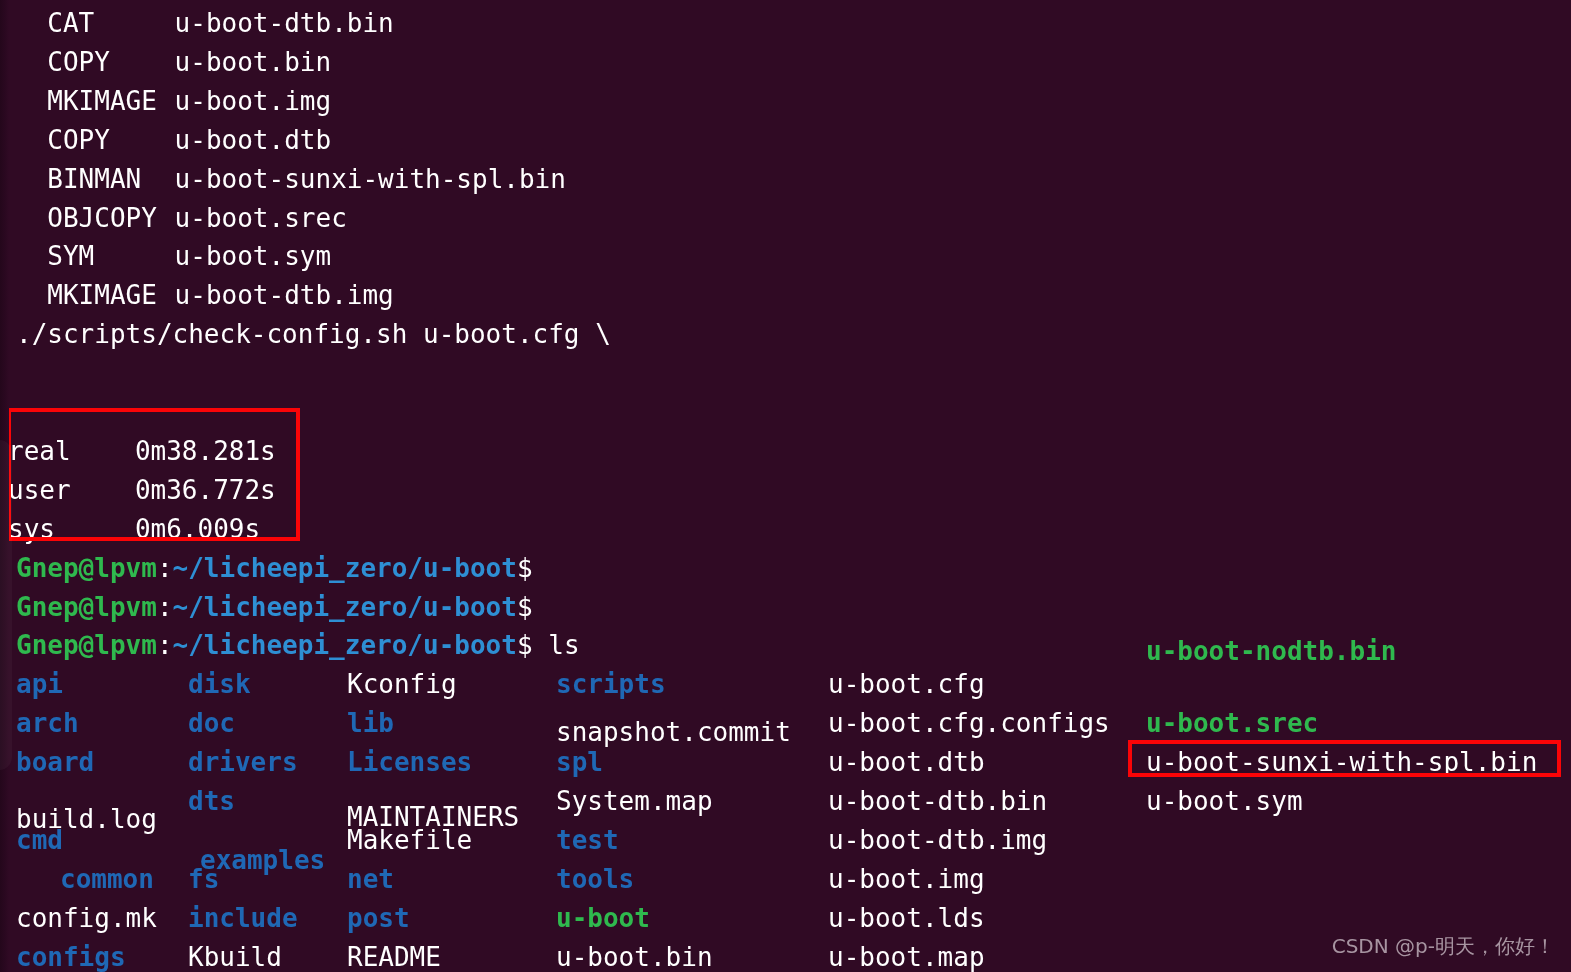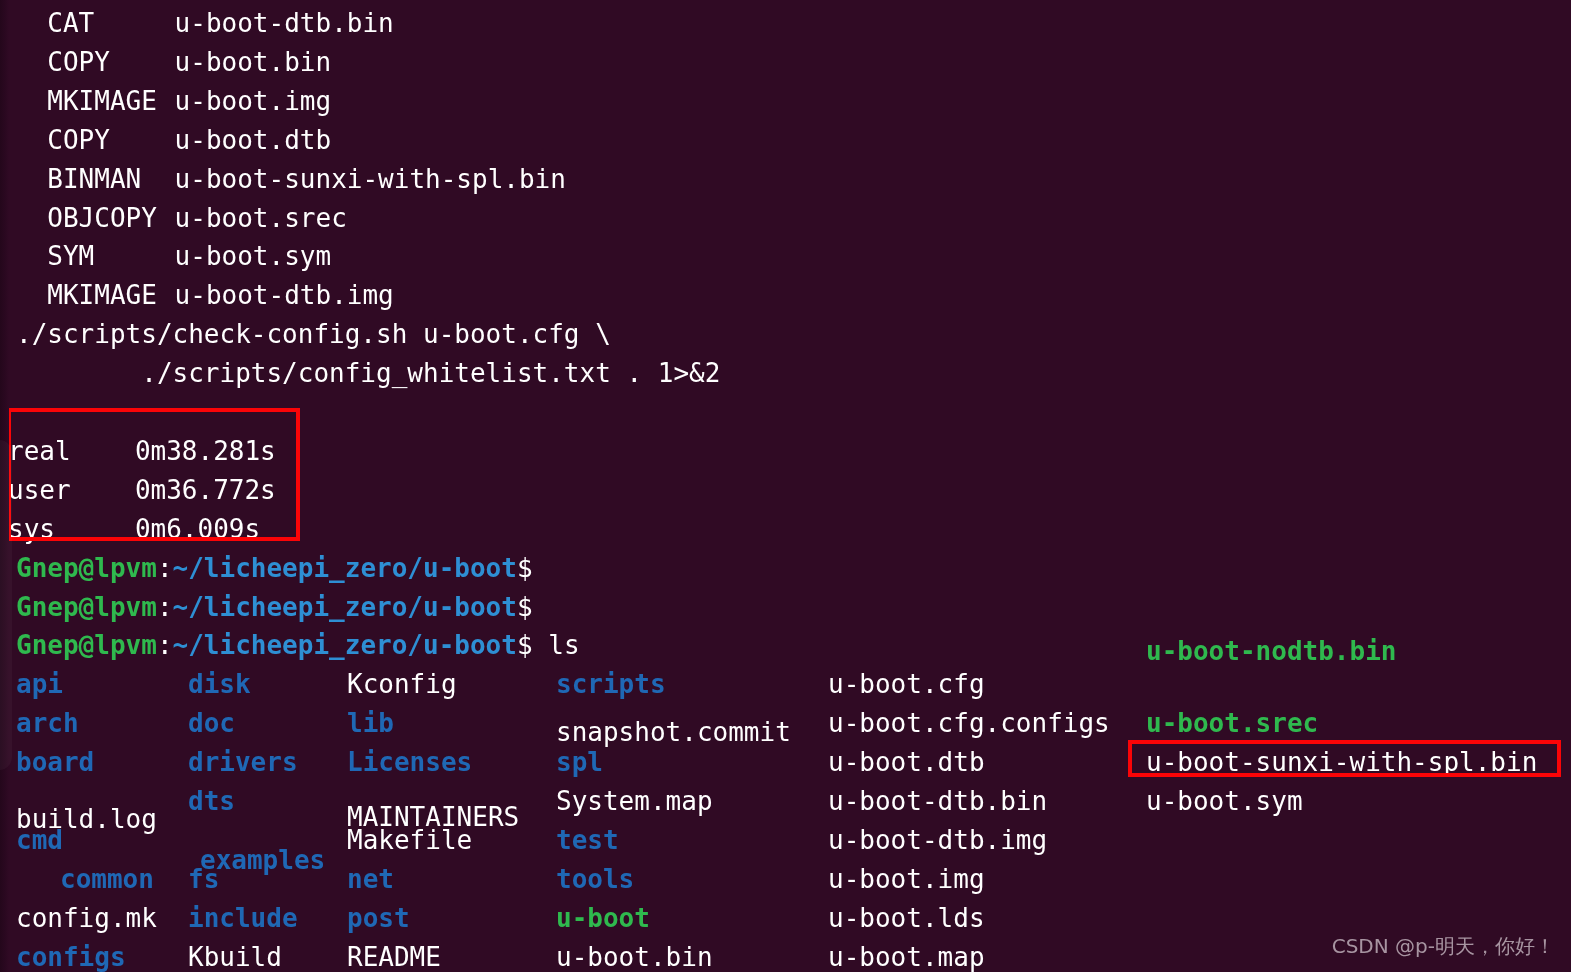--- a/index.html
+++ b/index.html
@@ -96,21 +96,20 @@
         <div class="line c-white" style="top: 42.9px;"><span>  COPY</span><span style="position: absolute; left: 158.6px;">u-boot.bin</span></div>
         <div class="line c-white" style="top: 81.8px;"><span>  MKIMAGE</span><span style="position: absolute; left: 158.6px;">u-boot.img</span></div>
         <div class="line c-white" style="top: 120.7px;"><span>  COPY</span><span style="position: absolute; left: 158.6px;">u-boot.dtb</span></div>
         <div class="line c-white" style="top: 159.6px;"><span>  BINMAN</span><span style="position: absolute; left: 158.6px;">u-boot-sunxi-with-spl.bin</span></div>
         <div class="line c-white" style="top: 198.5px;"><span>  OBJCOPY</span><span style="position: absolute; left: 158.6px;">u-boot.srec</span></div>
         <div class="line c-white" style="top: 237.4px;"><span>  SYM</span><span style="position: absolute; left: 158.6px;">u-boot.sym</span></div>
         <div class="line c-white" style="top: 276.3px;"><span>  MKIMAGE</span><span style="position: absolute; left: 158.6px;">u-boot-dtb.img</span></div>
       </div>
 
     <div class="line c-white" id="script-line-1" style="top: 315.2px;">./scripts/check-config.sh u-boot.cfg \</div>
-    <div class="line c-white" id="script-line-2" style="top: 354.1px;">        ./scripts/config_whitelist.txt . 1&gt;&amp;2</div>
 
     <div id="timing-block">
         <div class="line c-white" style="top: 431.9px; left: 8px;"><span>real</span><span style="position: absolute; left: 126.88px;">0m38.281s</span></div>
         <div class="line c-white" style="top: 470.8px; left: 8px;"><span>user</span><span style="position: absolute; left: 126.88px;">0m36.772s</span></div>
         <div class="line c-white" style="top: 509.7px; left: 8px;"><span>sys</span><span style="position: absolute; left: 126.88px;">0m6.009s</span></div>
       </div>
 
     <div id="prompt-block">
         <div class="line" style="top: 548.6px;"><span class="c-green bold">Gnep@lpvm</span><span class="c-white">:</span><span class="c-gblue bold">~/licheepi_zero/u-boot</span><span class="c-white">$</span><span class="c-white"></span></div>
         <div class="line" style="top: 587.5px;"><span class="c-green bold">Gnep@lpvm</span><span class="c-white">:</span><span class="c-gblue bold">~/licheepi_zero/u-boot</span><span class="c-white">$</span><span class="c-white"></span></div>

